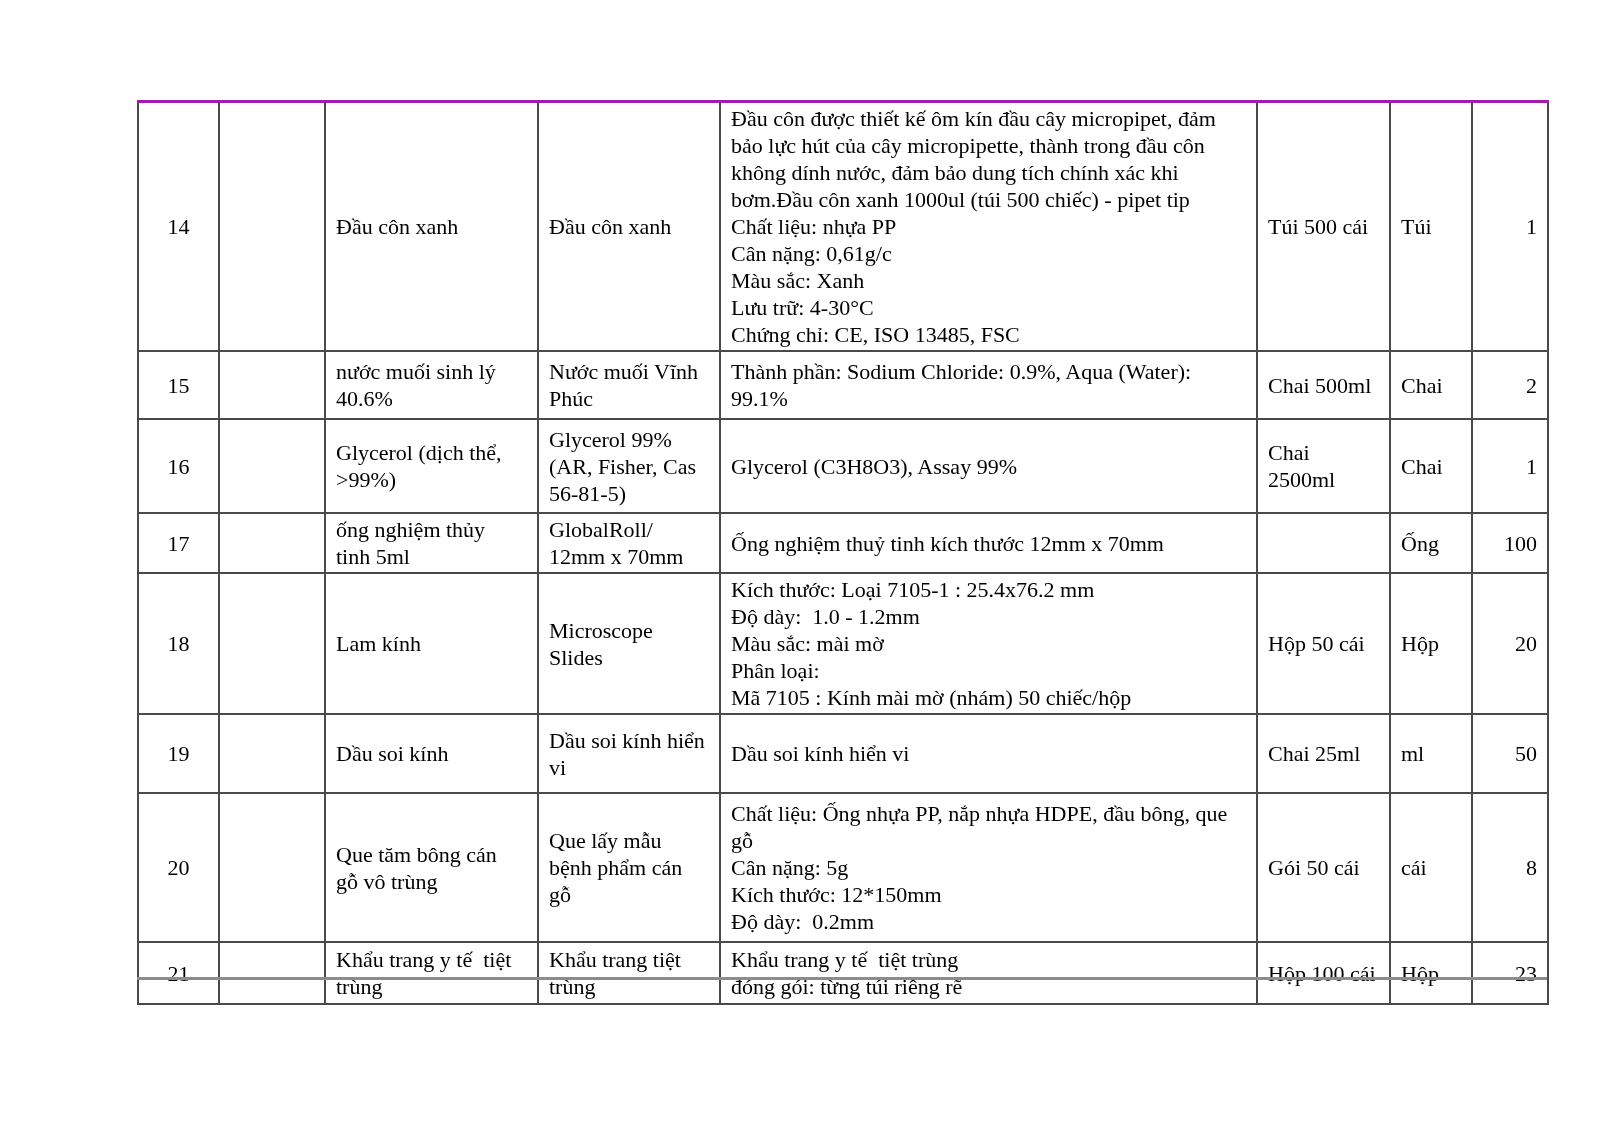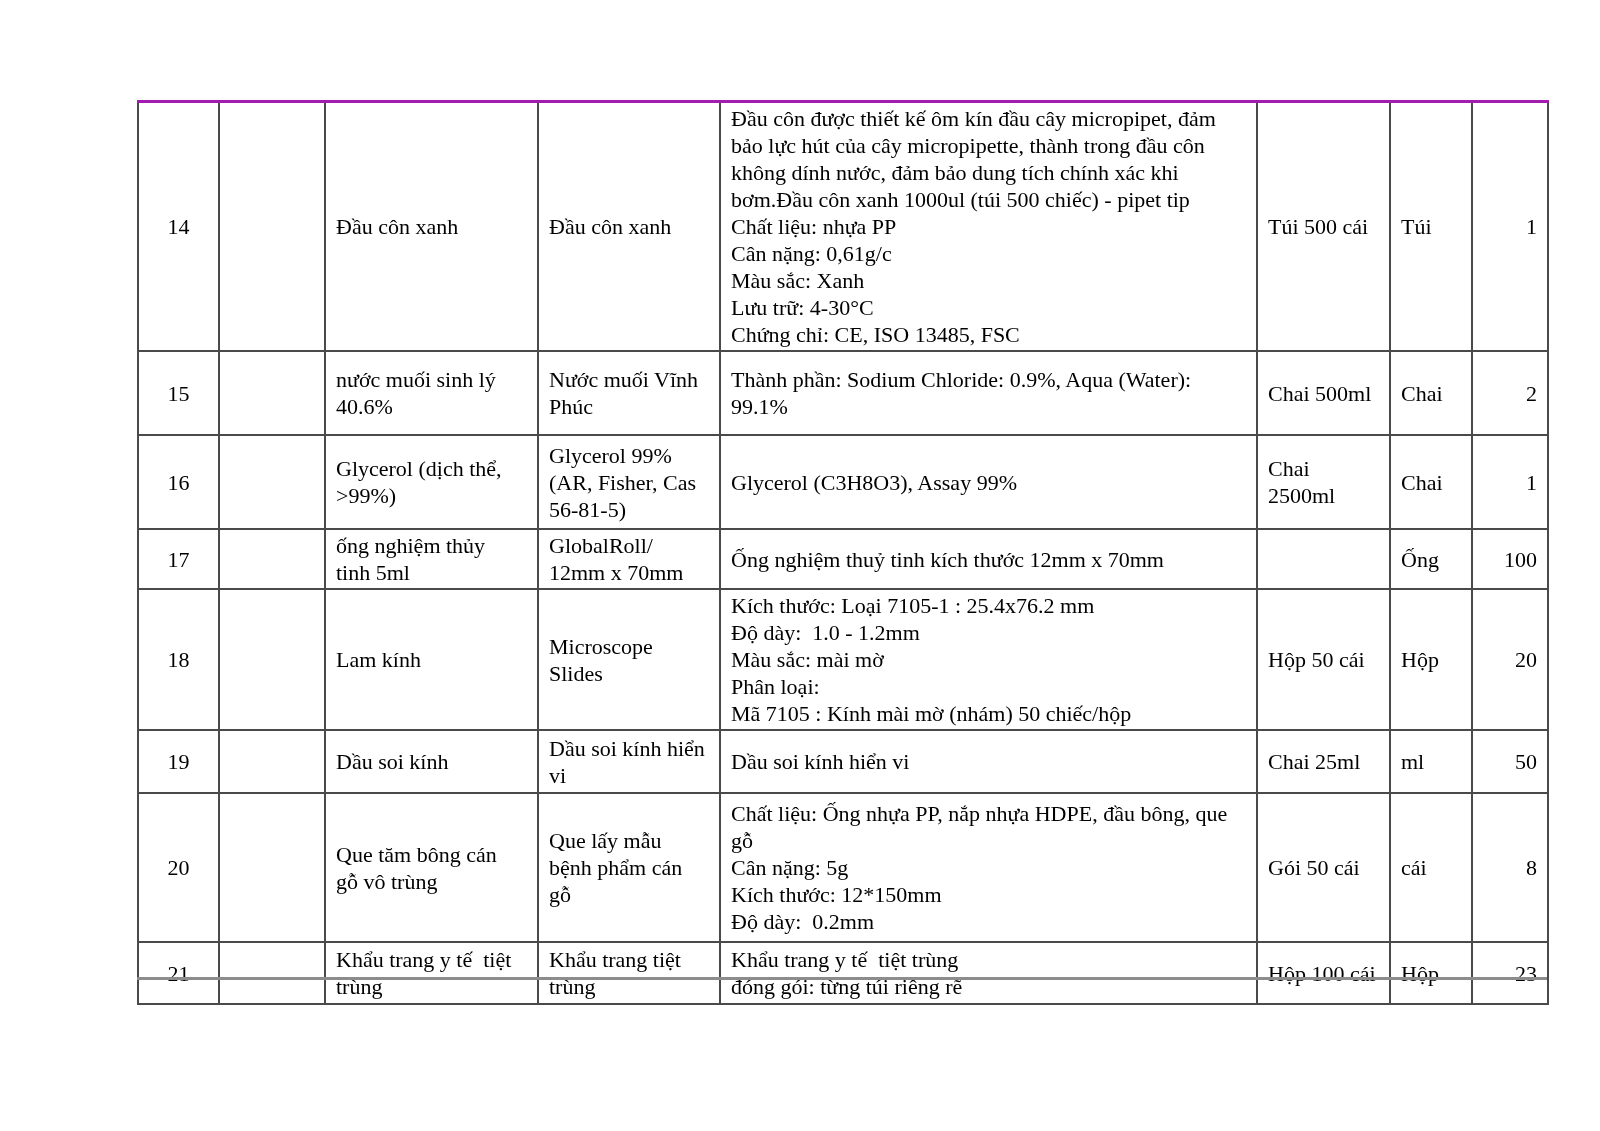--- a/index.html
+++ b/index.html
@@ -86,21 +86,21 @@
           <td class="col-description">Đầu côn được thiết kế ôm kín đầu cây micropipet, đảm bảo lực hút của cây micropipette, thành trong đầu côn không dính nước, đảm bảo dung tích chính xác khi bơm.Đầu côn xanh 1000ul (túi 500 chiếc) - pipet tip
 Chất liệu: nhựa PP
 Cân nặng: 0,61g/c
 Màu sắc: Xanh
 Lưu trữ: 4-30°C
 Chứng chỉ: CE, ISO 13485, FSC</td>
           <td class="col-packaging">Túi 500 cái</td>
           <td class="col-unit">Túi</td>
           <td class="col-qty">1</td>
         </tr>
-        <tr style="height: 84px; font-family: Liberation Serif, serif;">
+        <tr style="height: 68px; font-family: Liberation Serif, serif;">
           <td class="col-stt">15</td>
           <td class="col-blank"></td>
           <td class="col-name">nước muối sinh lý
 40.6%</td>
           <td class="col-brand">Nước muối Vĩnh
 Phúc</td>
           <td class="col-description">Thành phần: Sodium Chloride: 0.9%, Aqua (Water): 99.1%</td>
           <td class="col-packaging">Chai 500ml</td>
           <td class="col-unit">Chai</td>
           <td class="col-qty">2</td>
@@ -139,21 +139,21 @@
 Slides</td>
           <td class="col-description">Kích thước: Loại 7105-1 : 25.4x76.2 mm
 Độ dày:  1.0 - 1.2mm
 Màu sắc: mài mờ
 Phân loại:
 Mã 7105 : Kính mài mờ (nhám) 50 chiếc/hộp</td>
           <td class="col-packaging">Hộp 50 cái</td>
           <td class="col-unit">Hộp</td>
           <td class="col-qty">20</td>
         </tr>
-        <tr style="height: 63px;">
+        <tr style="height: 79px;">
           <td class="col-stt">19</td>
           <td class="col-blank"></td>
           <td class="col-name">Dầu soi kính</td>
           <td class="col-brand">Dầu soi kính hiển
 vi</td>
           <td class="col-description">Dầu soi kính hiển vi</td>
           <td class="col-packaging">Chai 25ml</td>
           <td class="col-unit">ml</td>
           <td class="col-qty">50</td>
         </tr>

